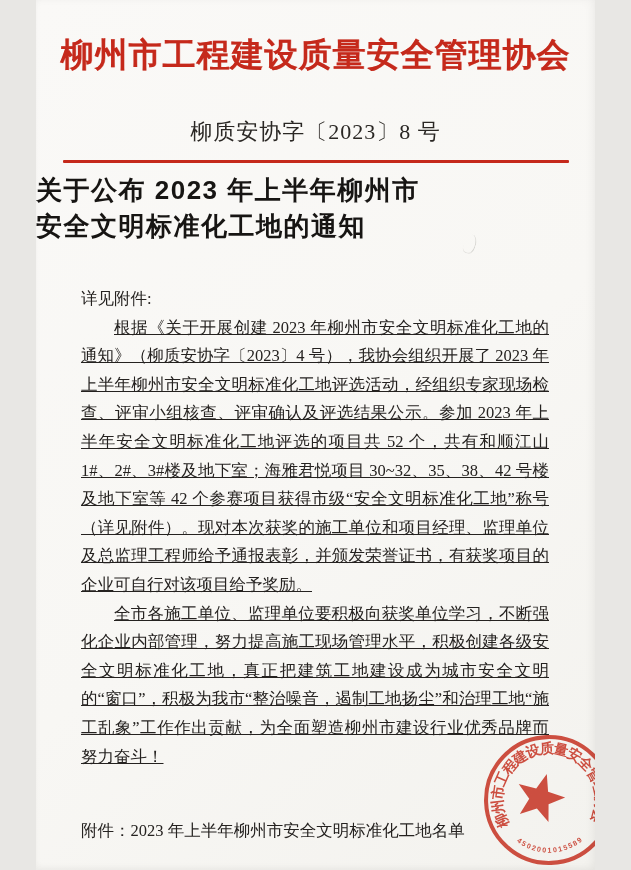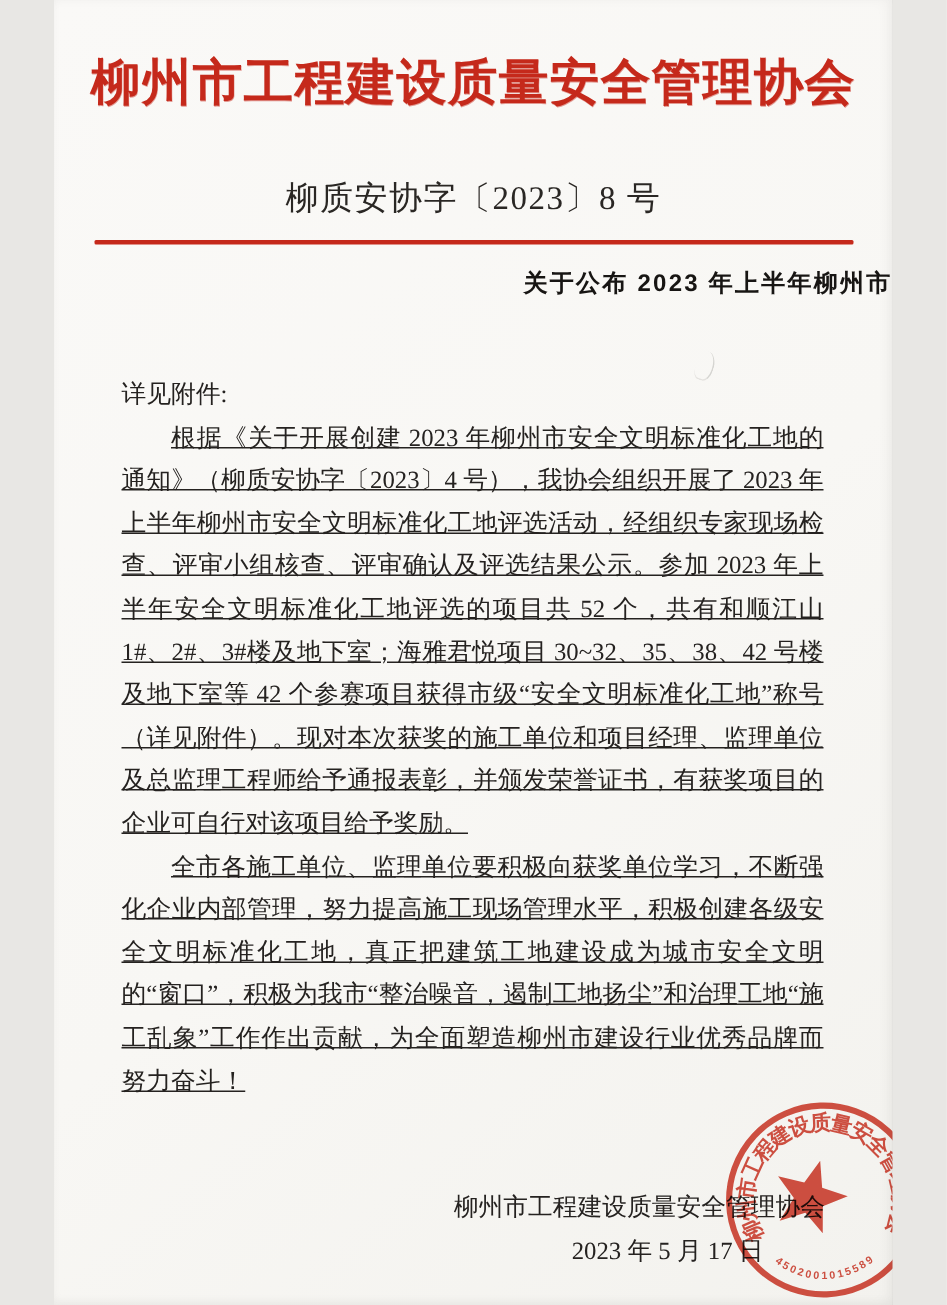--- a/index.html
+++ b/index.html
@@ -39,24 +39,24 @@
   .red-rule {
     width: 506px;
     height: 3px;
     margin: 13px auto 0 auto;
     background: #c5291b;
     border-radius: 1px;
   }
 
   .notice-title {
     margin-top: 9px;
-    text-align: right;
+    text-align: left;
     font-family: "Liberation Sans", "DejaVu Sans", sans-serif;
     font-weight: bold;
-    font-size: 16px;
+    font-size: 26px;
     line-height: 36px;
     letter-spacing: 1.5px;
     color: #171513;
   }
 
   
   .body {
     margin: 41px 46px 0 45px;
     font-size: 16.5px;
     line-height: 28.6px;
@@ -109,26 +109,28 @@
 <div class="page">
 
   <div class="letterhead">柳州市工程建设质量安全管理协会</div>
 
   <div class="doc-number">柳质安协字〔2023〕8 号</div>
 
   <div class="red-rule"></div>
 
   <div class="notice-title">
     <div>关于公布 2023 年上半年柳州市</div>
+    <div>安全文明标准化工地的通知</div>
   </div>
 
   <div class="body">
     <p class="salutation">详见附件:</p>
     <p class="para">根据《关于开展创建 2023 年柳州市安全文明标准化工地的通知》（柳质安协字〔2023〕4 号），我协会组织开展了 2023 年上半年柳州市安全文明标准化工地评选活动，经组织专家现场检查、评审小组核查、评审确认及评选结果公示。参加 2023 年上半年安全文明标准化工地评选的项目共 52 个，共有和顺江山 1#、2#、3#楼及地下室；海雅君悦项目 30~32、35、38、42 号楼及地下室等 42 个参赛项目获得市级“安全文明标准化工地”称号（详见附件）。现对本次获奖的施工单位和项目经理、监理单位及总监理工程师给予通报表彰，并颁发荣誉证书，有获奖项目的企业可自行对该项目给予奖励。</p>
     <p class="para">全市各施工单位、监理单位要积极向获奖单位学习，不断强化企业内部管理，努力提高施工现场管理水平，积极创建各级安全文明标准化工地，真正把建筑工地建设成为城市安全文明的“窗口”，积极为我市“整治噪音，遏制工地扬尘”和治理工地“施工乱象”工作作出贡献，为全面塑造柳州市建设行业优秀品牌而努力奋斗！</p>
+    <p class="attachment">附件：2023 年上半年柳州市安全文明标准化工地名单</p>
   </div>
 
   <div class="signature">
     <div class="sig-org">柳州市工程建设质量安全管理协会</div>
     <div class="sig-date">2023 年 5 月 17 日</div>
   </div>
 
   <svg class="seal" viewBox="0 0 132 132" aria-hidden="true">
 
     <circle cx="66" cy="66" r="62" fill="none" stroke="#d13a2a" stroke-width="4"></circle>

